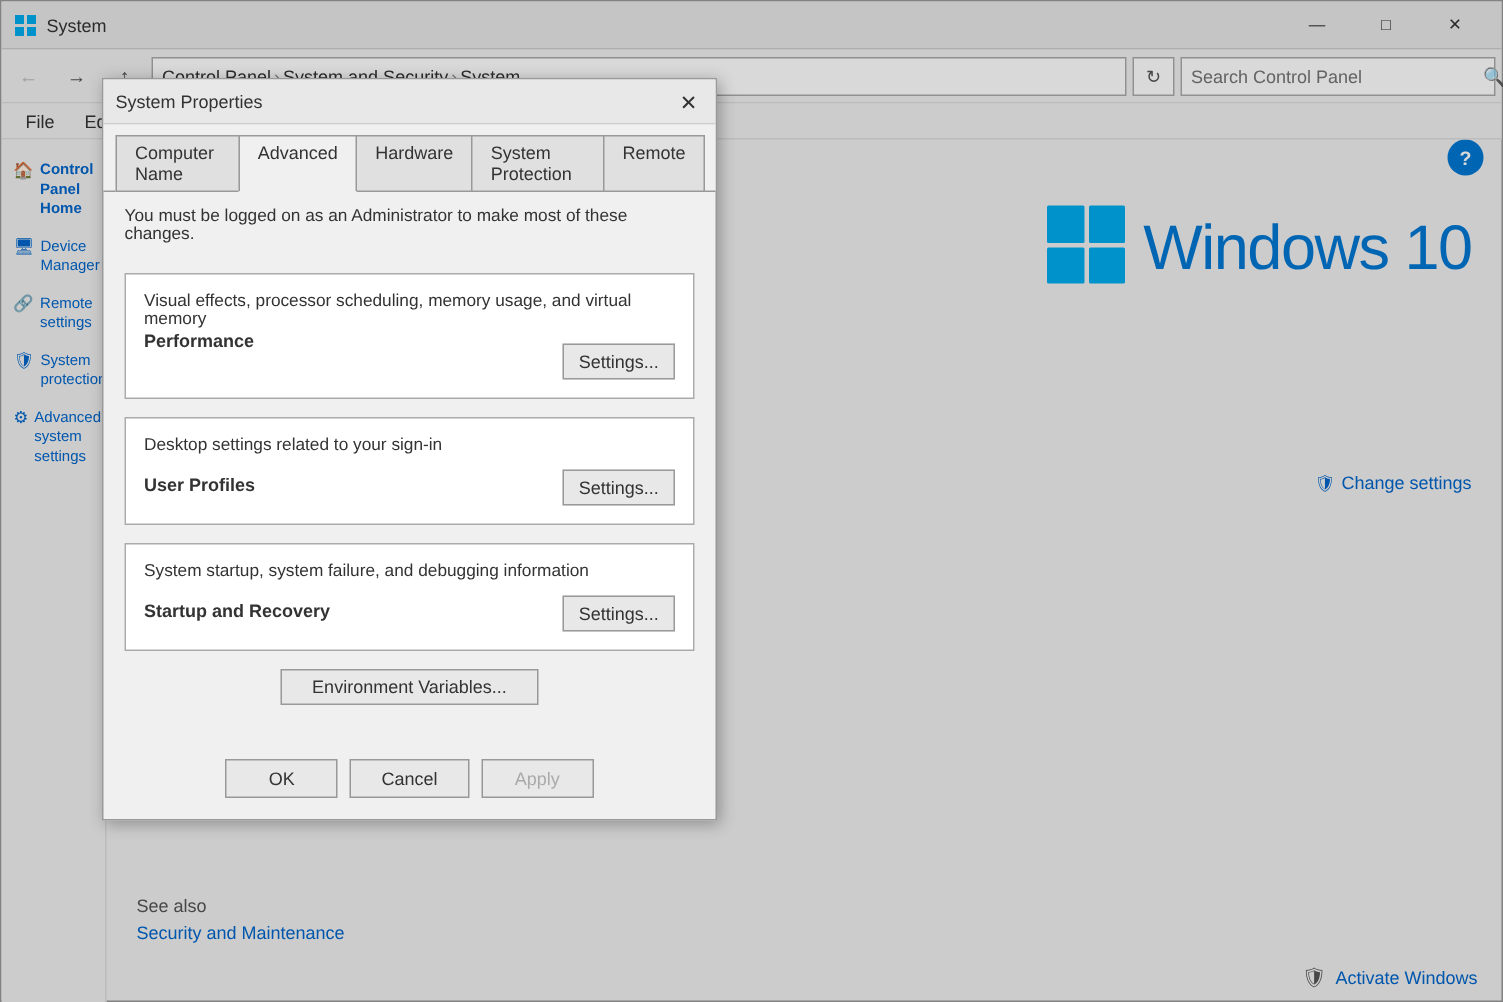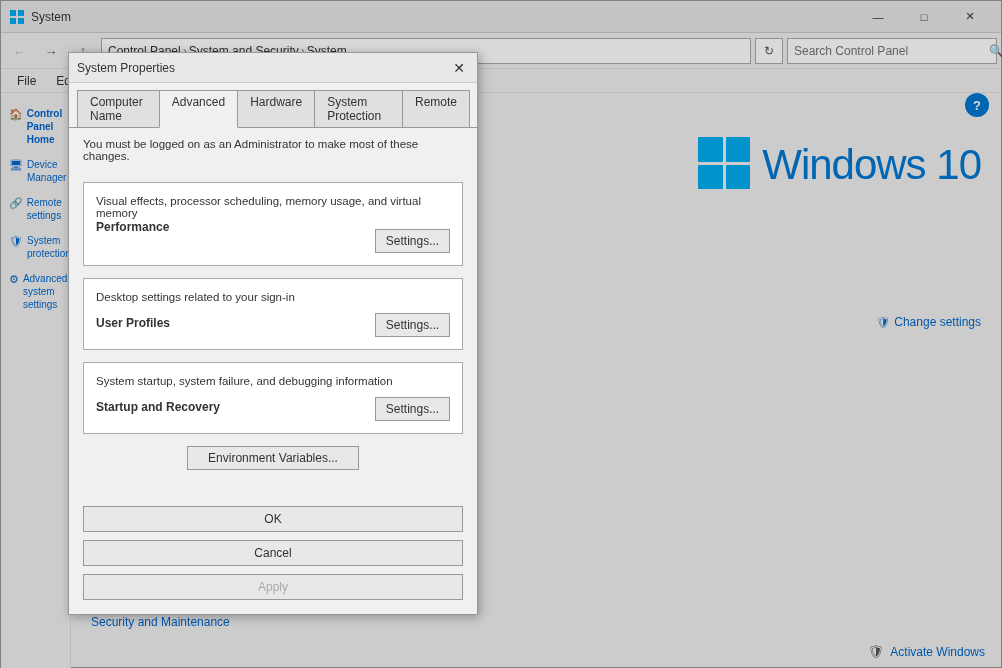--- a/index.html
+++ b/index.html
@@ -405,21 +405,20 @@
       cursor: pointer;
       font-size: 12px;
       color: #333;
     }
 
     .dialog-footer {
       display: flex;
       justify-content: center;
       gap: 8px;
       padding: 8px 14px 14px;
-      flex-direction: column;
     }
 
     .footer-btn {
       padding: 5px 20px;
       border: 1px solid #999;
       background: #e8e8e8;
       cursor: pointer;
       font-size: 12px;
       color: #333;
       min-width: 75px;

